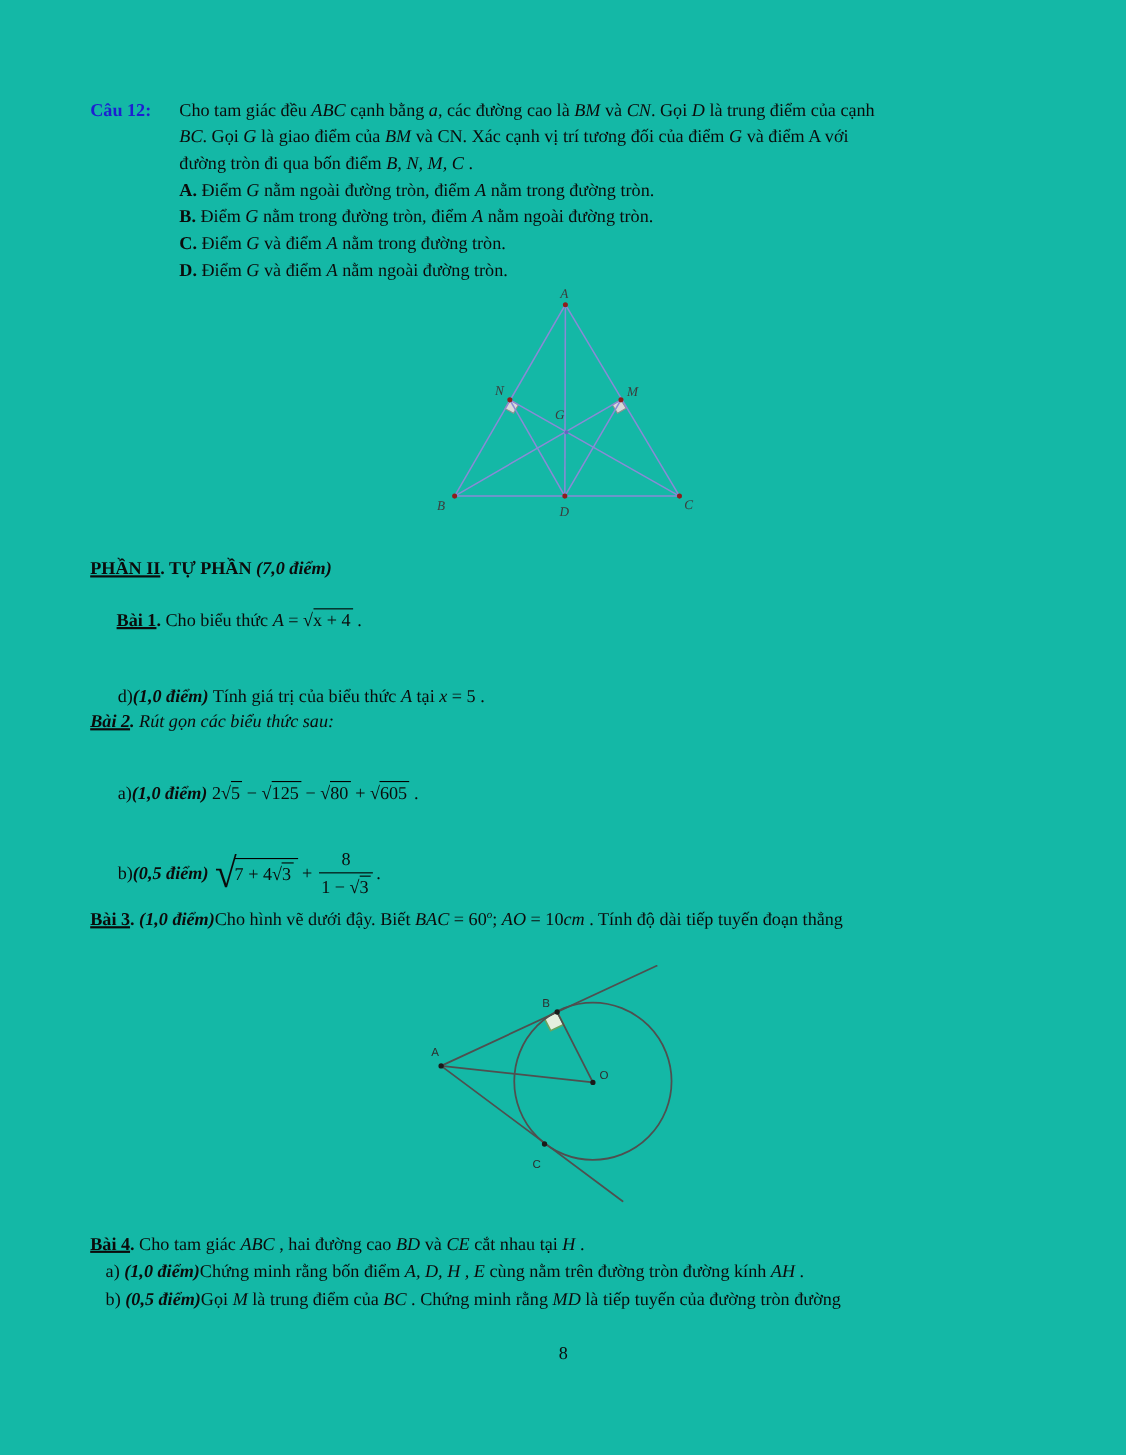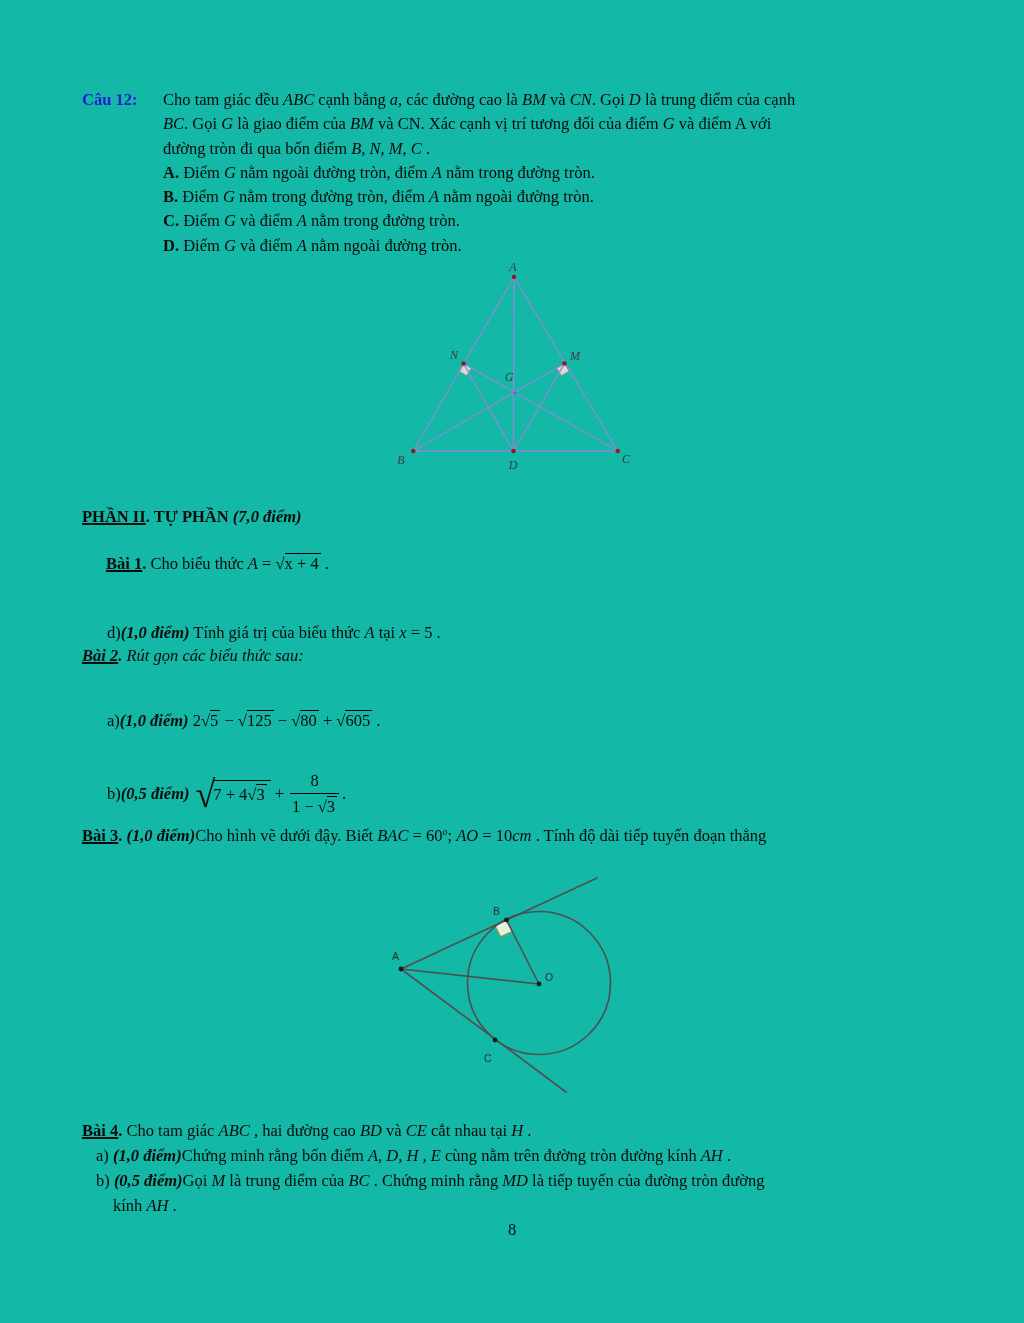--- a/index.html
+++ b/index.html
@@ -152,18 +152,17 @@
       <text x="153" y="55">B</text>
       <text x="144" y="202">C</text>
       <text x="205" y="121">O</text>
     </g>
   </svg>
 
   <div class="abs bai4">
     <div class="line"><span class="r-bu">Bài 4</span><span class="r-b">.</span><span class="r-n"> Cho tam giác </span><span class="r-i">ABC</span><span class="r-n"> , hai đường cao </span><span class="r-i">BD</span><span class="r-n"> và </span><span class="r-i">CE</span><span class="r-n"> cắt nhau tại </span><span class="r-i">H</span><span class="r-n"> .</span></div>
     <div class="line ind1"><span class="r-n">a) </span><span class="r-bi">(1,0 điểm)</span><span class="r-n">Chứng minh rằng bốn điểm </span><span class="r-i">A, D, H , E</span><span class="r-n"> cùng nằm trên đường tròn đường kính </span><span class="r-i">AH</span><span class="r-n"> .</span></div>
     <div class="line ind1"><span class="r-n">b) </span><span class="r-bi">(0,5 điểm)</span><span class="r-n">Gọi </span><span class="r-i">M</span><span class="r-n"> là trung điểm của </span><span class="r-i">BC</span><span class="r-n"> . Chứng minh rằng </span><span class="r-i">MD</span><span class="r-n"> là tiếp tuyến của đường tròn đường</span></div>
-    <div class="line ind2"><span class="r-n">kính </span><span class="r-i">AH</span><span class="r-n"> .</span></div>
   </div>
 
   <div class="abs line pagenum">8</div>
 
 </div>
 
 </body></html>

